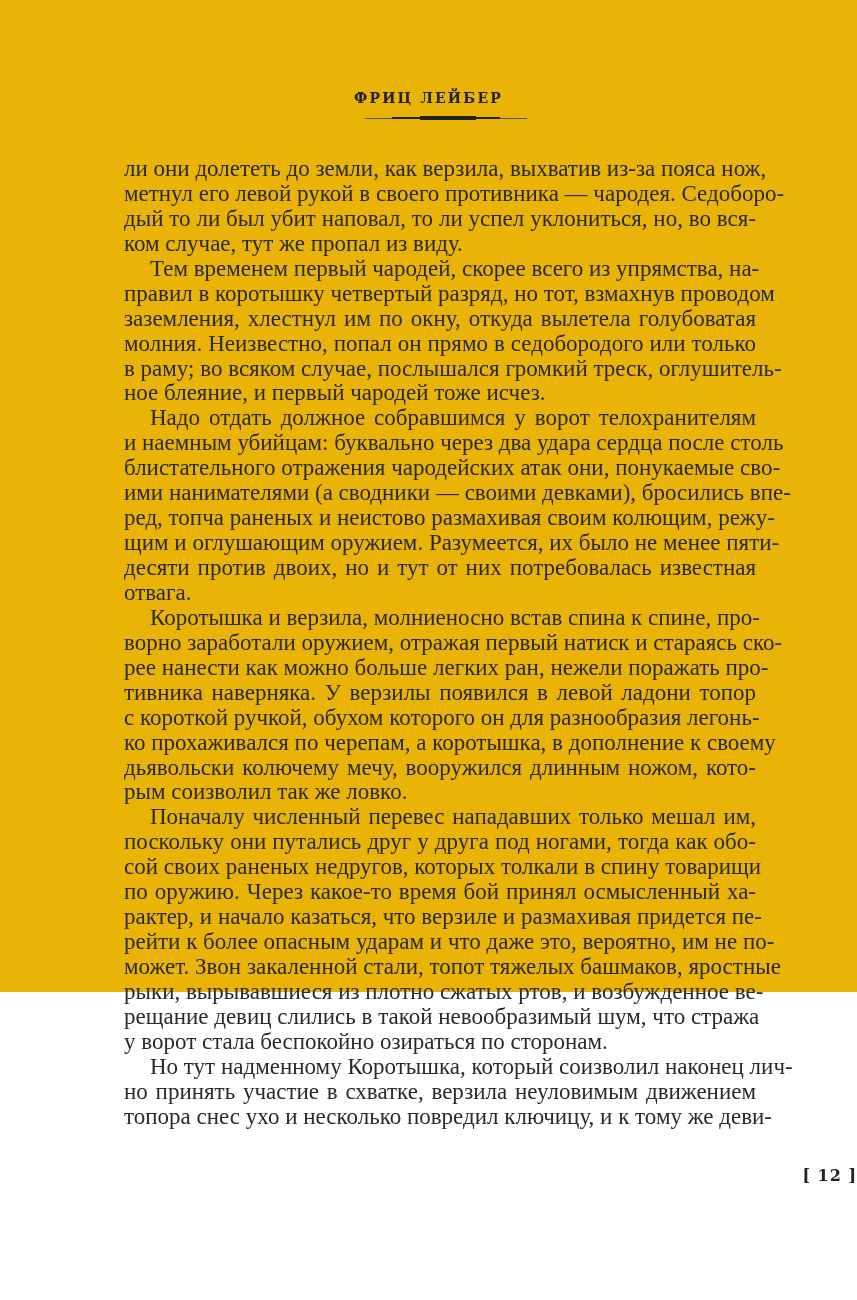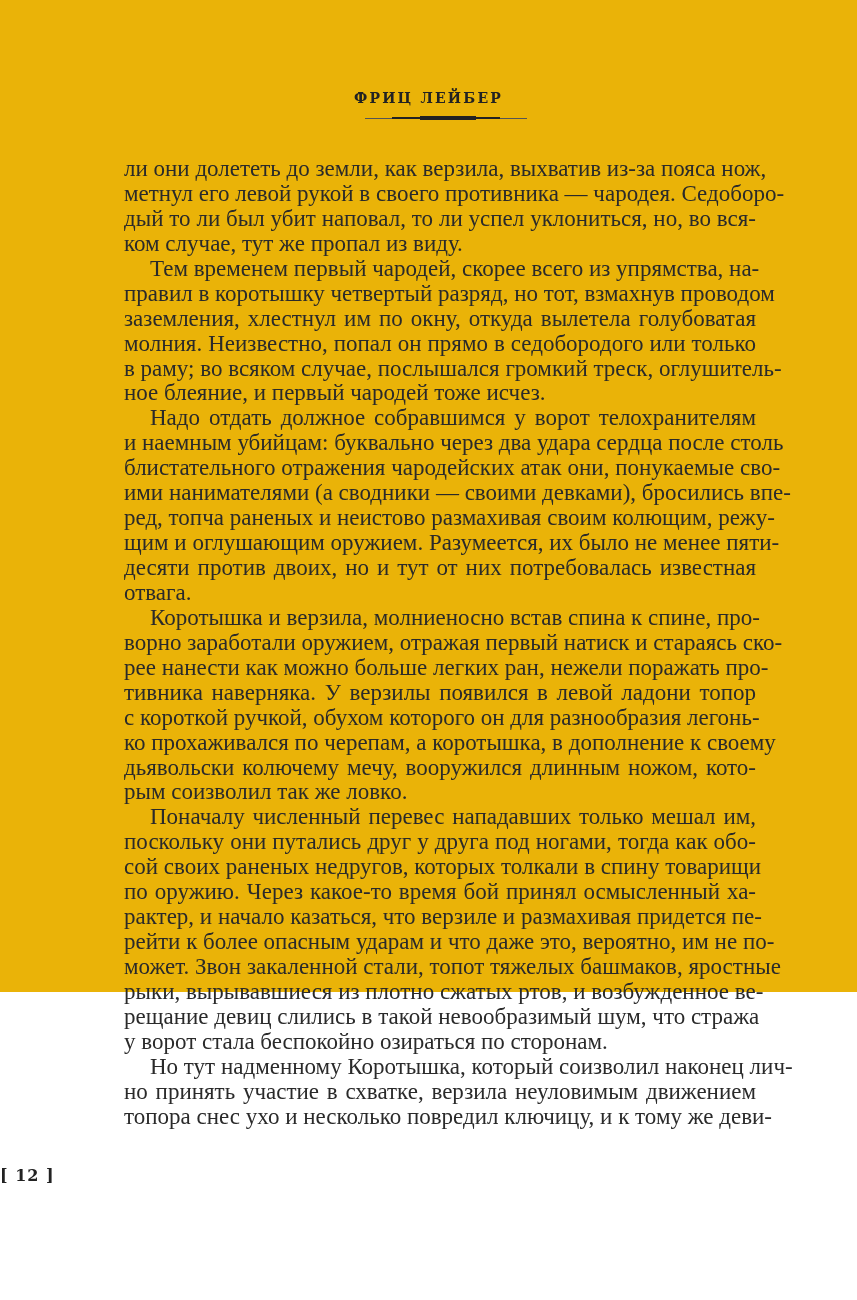--- a/index.html
+++ b/index.html
@@ -17,21 +17,21 @@
     .body-text {
       position: absolute; left: 124px; top: 137px; width: 632px;
       font-family: "Liberation Serif", serif; font-size: 23px; line-height: 24.95px;
       color: #2a2a2a;
       margin-top: 20px;
     }
     .line { display: block; text-align: justify; text-align-last: justify; white-space: nowrap; height: 24.95px; overflow: visible; }
     .line.last { text-align-last: left; }
     .line.indent { padding-left: 26px; }
     .folio {
-      position: absolute; left: 0; width: 857px; top: 1166px; text-align: left;
+      position: absolute; left: 0; width: 857px; top: 1166px; text-align: right;
       font-family: "DejaVu Serif", serif; font-weight: bold; font-size: 16px; color: #222;
       letter-spacing: 1px;
     }
   </style>
 </head>
 <body>
 
 <div class="page">
   <div class="running-head">ФРИЦ ЛЕЙБЕР</div>
   <div class="rule thin"></div>

